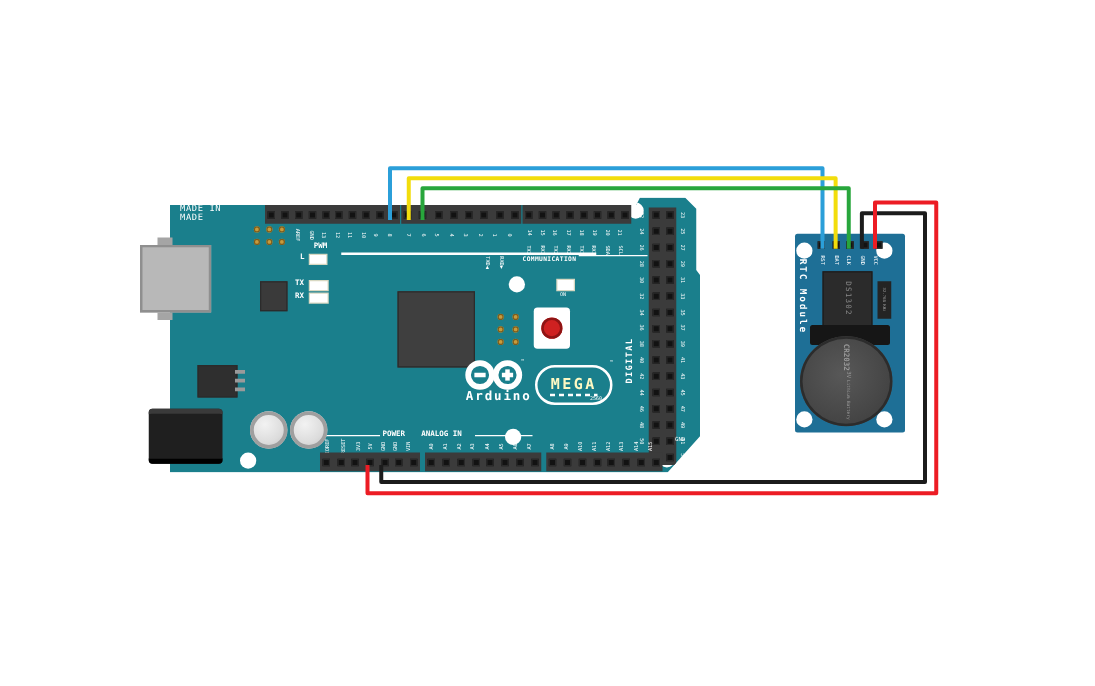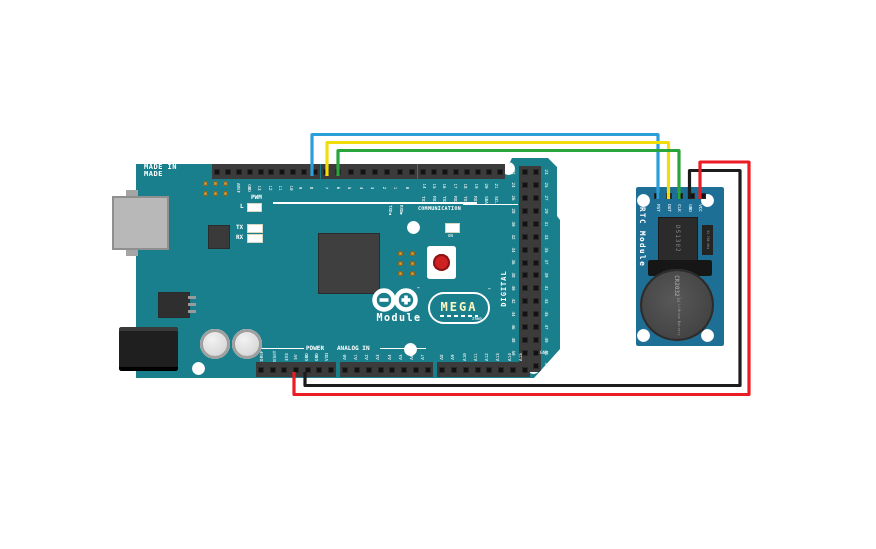--- a/index.html
+++ b/index.html
@@ -57,21 +57,21 @@
 
   <div id="arduino" class="abs">
 
     <div class="hole" style="left:109.5px;top:5.5px;"></div>
     <div class="hole" style="left:365.5px;top:3.5px;"></div>
     <div class="hole" style="left:270.5px;top:62.5px;"></div>
     <div class="hole" style="left:267.5px;top:184.5px;"></div>
     <div class="hole" style="left:55.5px;top:203.5px;"></div>
     <div class="hole" style="left:390.5px;top:202.5px;"></div>
 
-    <div class="silk" style="left:8px;top:6px;font-size:7px;font-weight:bold;letter-spacing:0.5px;">
+    <div class="silk" style="left:8px;top:6px;font-size:7px;font-weight:normal;letter-spacing:0.5px;">
       <div>MADE IN</div>
       <div>MADE</div>
     </div>
 
     <div class="goldgrid" style="left:64px;top:20px;width:30px;height:20px;grid-template-columns:repeat(3,1fr);">
       <span class="gold"></span>
         <span class="gold"></span>
         <span class="gold"></span>
       <span class="gold"></span>
         <span class="gold"></span>
@@ -262,21 +262,21 @@
     </div>
 
     <svg class="abs" style="left:228px;top:126px;" width="70" height="34" viewBox="0 0 70 34">
       <circle cx="20" cy="16" r="9.5" fill="none" stroke="#fff" stroke-width="4.5"></circle>
       <circle cx="42" cy="16" r="9.5" fill="none" stroke="#fff" stroke-width="4.5"></circle>
       <rect x="15.5" y="14.2" width="9" height="3.6" fill="#fff"></rect>
       <rect x="37.5" y="14.2" width="9" height="3.6" fill="#fff"></rect>
       <rect x="40.2" y="11.5" width="3.6" height="9" fill="#fff"></rect>
     </svg>
     <div class="silk" style="left:281px;top:129px;font-size:4px;">™</div>
-    <div class="silk" style="left:228px;top:155px;width:70px;text-align:center;font-size:10px;font-weight:bold;letter-spacing:1.5px;">Module</div>
+    <div class="silk" style="left:228px;top:155px;width:70px;text-align:center;font-size:10px;font-weight:bold;letter-spacing:1.5px;">Arduino</div>
 
     <div id="mega-oval">
       <div class="mega-word">MEGA</div>
       <div class="mega-dash"></div>
     </div>
     <div class="silk" style="left:352px;top:130px;font-size:4px;">™</div>
     <div class="silk" style="left:336px;top:159px;font-size:4px;">2560</div>
 
     <div class="abs" style="left:362px;top:70px;width:12px;height:120px;display:flex;align-items:center;justify-content:center;">
       <span class="silk" style="position:static;transform:rotate(-90deg);font-size:7px;font-weight:bold;letter-spacing:1px;white-space:nowrap;">DIGITAL</span>

